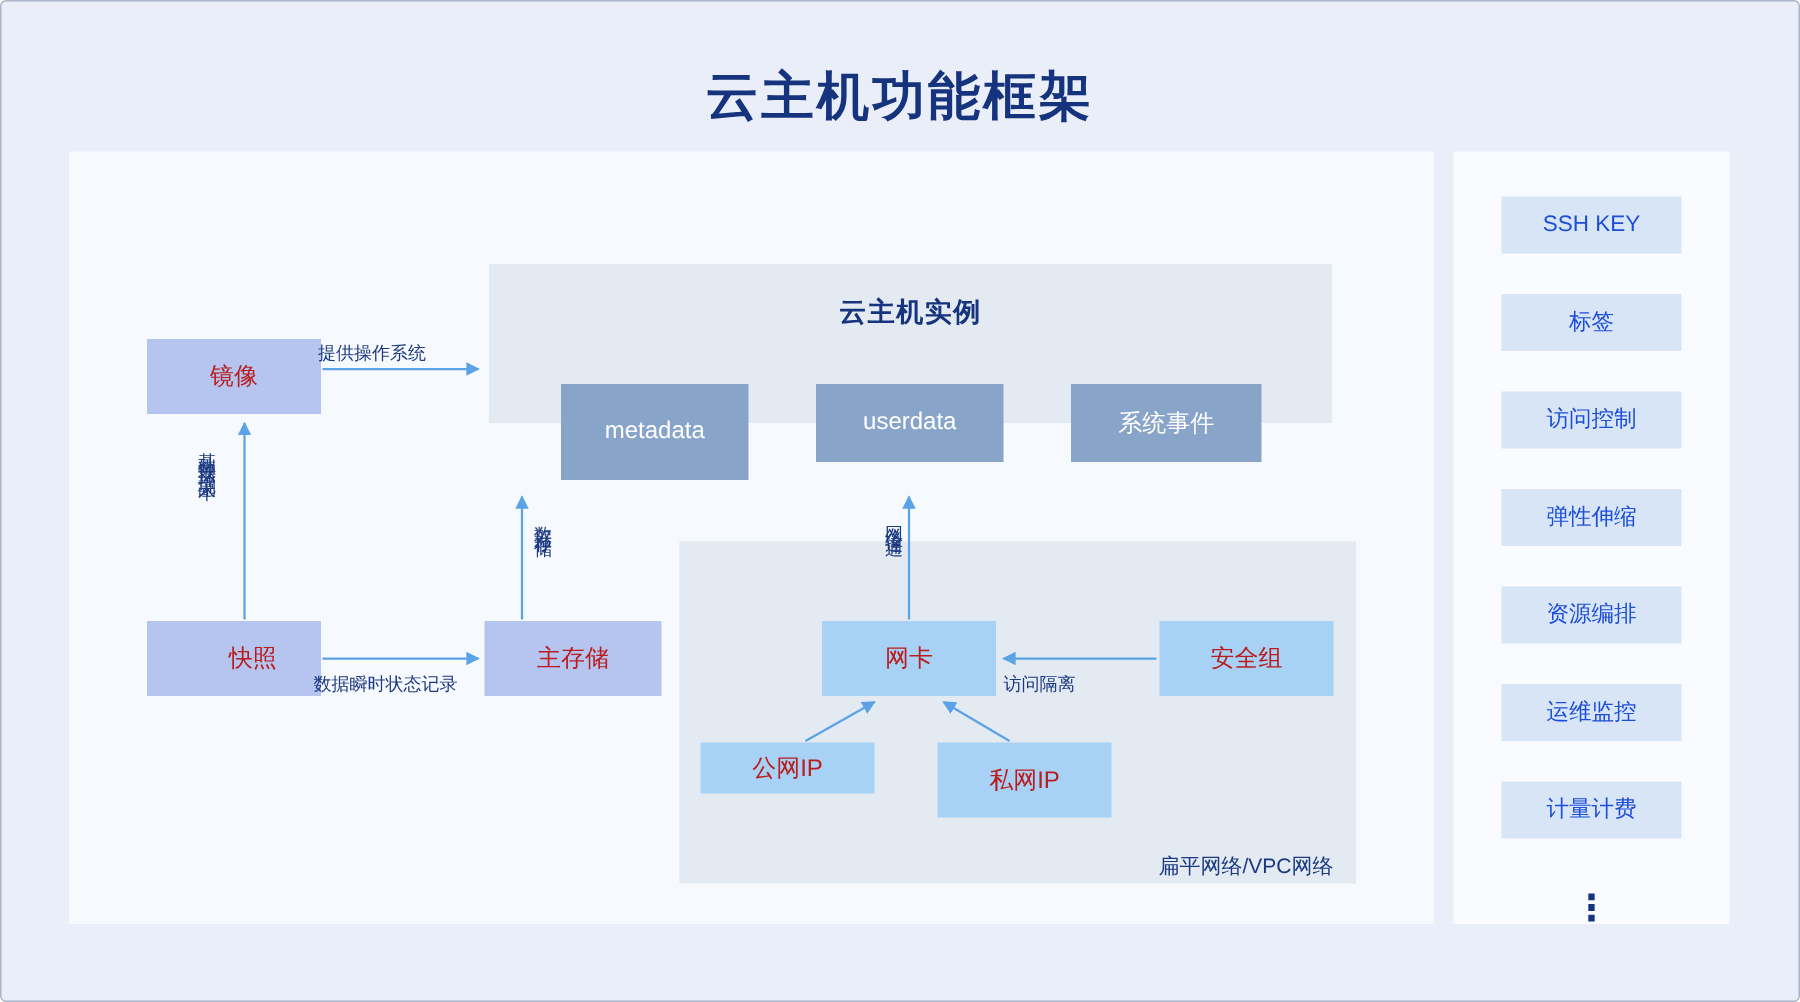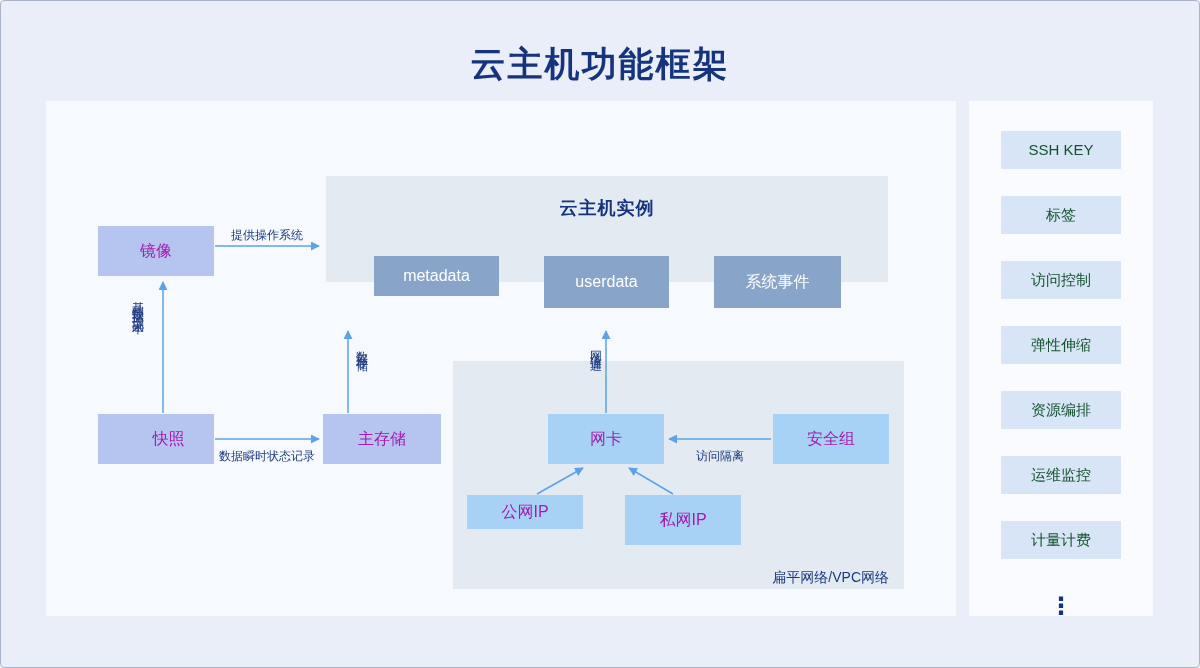--- a/index.html
+++ b/index.html
@@ -19,34 +19,34 @@
              padding-top:30px; gap:27px; }
 
   .subpanel { position:absolute; background:#e3eaf2; }
   .instance-panel { left:325px; top:175px; width:562px; height:106px; }
   .network-panel  { left:452px; top:360px; width:451px; height:228px; }
 
   .instance-title { position:absolute; top:20px; left:0; width:100%; text-align:center;
                     font-size:18px; font-weight:bold; color:#16337e; letter-spacing:1px; }
 
   .node { position:absolute; display:flex; align-items:center; justify-content:center;
-          font-size:16px; color:#a21caf; }
+          font-size:16px; color:#b91c1c; }
   .steel { background:#88a4c9; color:#ffffff; }
   .peri  { background:#b6c4f0; }
   .sky   { background:#a8d2f5;text-align:right; }
 
   .edge-label { position:absolute; font-size:12px; color:#1c3a80; }
-  .center { text-align:center; }
+  .center { }
   .v { writing-mode:vertical-rl; letter-spacing:3px; line-height:16px; }
 
   .net-label { position:absolute; left:700px; top:568px; width:188px; text-align:right;
                font-size:14px; color:#1c3a80; }
 
   .chip { flex:none; width:120px; height:38px; line-height:38px; text-align:center;
-          background:#d7e5f7; color:#14532d; font-size:15px; }
+          background:#d7e5f7; color:#1d4ed8; font-size:15px; }
   .more { margin-top:8px; font-size:24px; font-weight:bold; color:#16337e; line-height:1; }
 
   .edges { position:absolute; left:0; top:0; pointer-events:none; }
   .edges line { stroke:#5ba3e6; stroke-width:1.5; }
 </style>
 </head>
 <body>
 
 <div class="canvas">
 
@@ -54,21 +54,21 @@
 
   <div class="main-panel"></div>
 
   <div class="subpanel instance-panel">
     <div class="instance-title">云主机实例</div>
   </div>
 
   <div class="subpanel network-panel"></div>
   <div class="net-label">扁平网络/VPC网络</div>
 
-  <div class="node steel" style="left:373px; top:255px; width:125px; height:40px;">metadata</div>
+  <div class="node steel" style="left:373px; top:255px; width:125px; height:64px;">metadata</div>
   <div class="node steel" style="left:543px; top:255px; width:125px; height:52px;">userdata</div>
   <div class="node steel" style="left:713px; top:255px; width:127px; height:52px;">系统事件</div>
 
   <div class="node peri" style="left:97px; top:225px; width:116px; height:50px;">镜像</div>
   <div class="node peri" style="left:97px; top:413px; width:116px; height:50px;padding-left:25px;">快照</div>
   <div class="node peri" style="left:322px; top:413px; width:118px; height:50px;">主存储</div>
 
   <div class="node sky" style="left:547px; top:413px; width:116px; height:50px;">网卡</div>
   <div class="node sky" style="left:772px; top:413px; width:116px; height:50px;">安全组</div>
   <div class="node sky" style="left:466px; top:494px; width:116px; height:34px;">公网IP</div>

